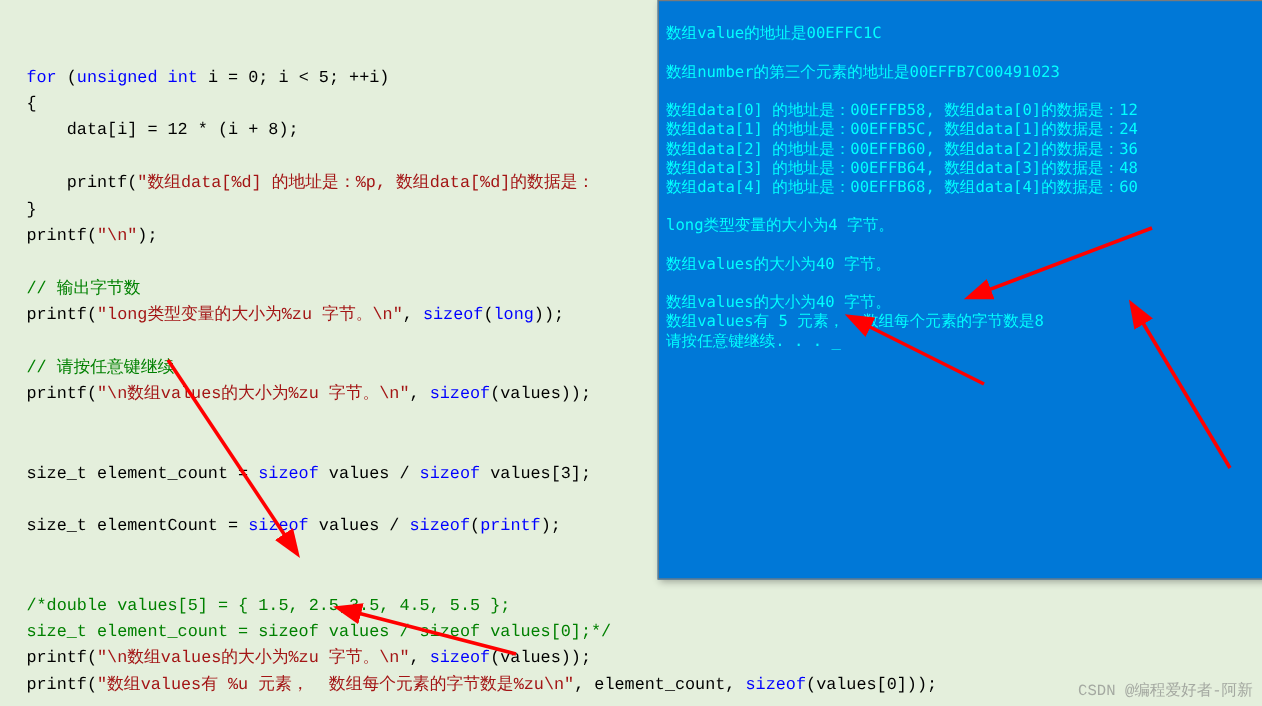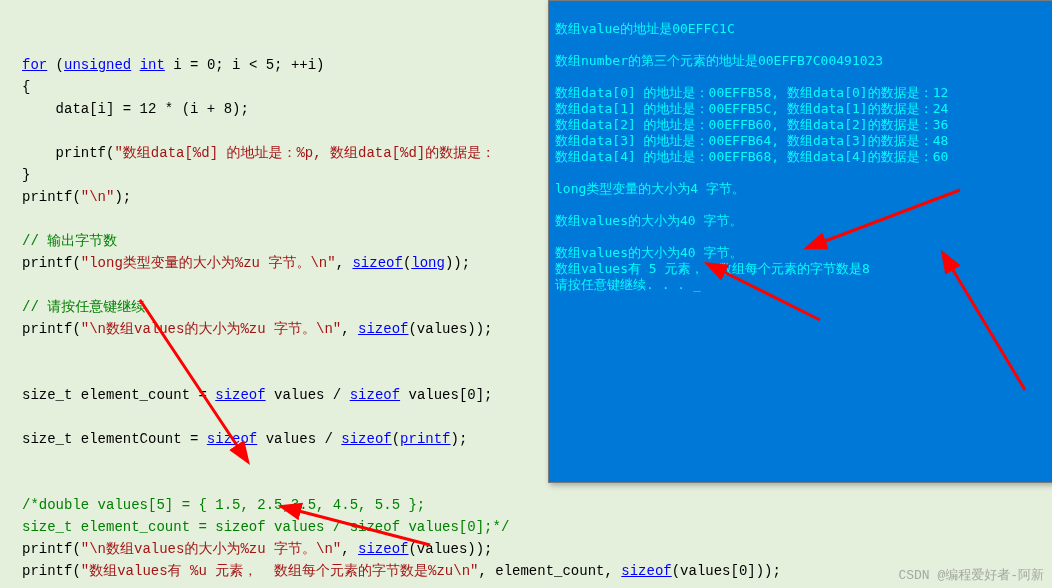--- a/index.html
+++ b/index.html
@@ -1,18 +1,18 @@
 <!DOCTYPE html>
 <html><head>
 <meta charset="utf-8">
 <style>
   * { margin: 0; padding: 0; box-sizing: border-box; }
   body { width: 1052px; height: 588px; position: relative; font-family: Consolas, "Courier New", monospace; font-size: 14px; background: #e4efdc; overflow: hidden; }
   .code-panel { position: absolute; left: 0; top: 0; width: 1052px; height: 588px; padding: 10px 22px; line-height: 22px; white-space: pre; }
-  .kw { color: #0000ff; text-decoration: underline; }
+  .kw { color: #0000ff; }
   .str { color: #a31515; }
   .cmt { color: #008000; }
   .id { color: #000; }
   .console { position: absolute; top: 0; left: 548px; width: 564px; height: 483px; background: #0078d7; color: #ffffff; padding: 4px 6px; font-family: "NSimSun", "SimSun", Consolas, monospace; font-size: 13px; line-height: 16px; white-space: pre-wrap; border: 1px solid #7a7a7a; box-shadow: 2px 2px 6px rgba(0,0,0,0.3); }
   .console .cyan { color: #00ffff; }
   .watermark { position: absolute; right: 8px; bottom: 4px; color: #7a7a7a99; font-family: Liberation Mono, monospace; font-size: 13px; }
   svg.arrows { position: absolute; left: 0; top: 0; width: 1052px; height: 588px; pointer-events: none; }
 </style>
 </head>
 <body>
@@ -27,21 +27,21 @@
 <span class="id">}</span>
 <span class="id">printf(</span><span class="str">"\n"</span><span class="id">);</span>
 <span></span>
 <span class="cmt">// 输出字节数</span>
 <span class="id">printf(</span><span class="str">"long类型变量的大小为%zu 字节。\n"</span><span class="id">, </span><span class="kw">sizeof</span><span class="id">(</span><span class="kw">long</span><span class="id">));</span>
 <span></span>
 <span class="cmt">// 请按任意键继续</span>
 <span class="id">printf(</span><span class="str">"\n数组values的大小为%zu 字节。\n"</span><span class="id">, </span><span class="kw">sizeof</span><span class="id">(values));</span>
 <span></span>
 <span></span>
-<span class="id">size_t element_count = </span><span class="kw">sizeof</span><span class="id"> values / </span><span class="kw">sizeof</span><span class="id"> values[0];</span>
+<span class="id">size_t element_count = </span><span class="kw">sizeof</span><span class="id"> values / </span><span class="kw">sizeof</span><span class="id"> values[3];</span>
 <span></span>
 <span class="id">size_t elementCount = </span><span class="kw">sizeof</span><span class="id"> values / </span><span class="kw">sizeof</span><span class="id">(</span><span class="kw">printf</span><span class="id">);</span>
 <span></span>
 <span></span>
 <span class="cmt">/*double values[5] = { 1.5, 2.5,3.5, 4.5, 5.5 };</span>
 <span class="cmt">size_t element_count = sizeof values / sizeof values[0];*/</span>
 <span class="id">printf(</span><span class="str">"\n数组values的大小为%zu 字节。\n"</span><span class="id">, </span><span class="kw">sizeof</span><span class="id">(values));</span>
 <span class="id">printf(</span><span class="str">"数组values有 %u 元素，  数组每个元素的字节数是%zu\n"</span><span class="id">, element_count, </span><span class="kw">sizeof</span><span class="id">(values[0]));</span>
 <span></span>
 

